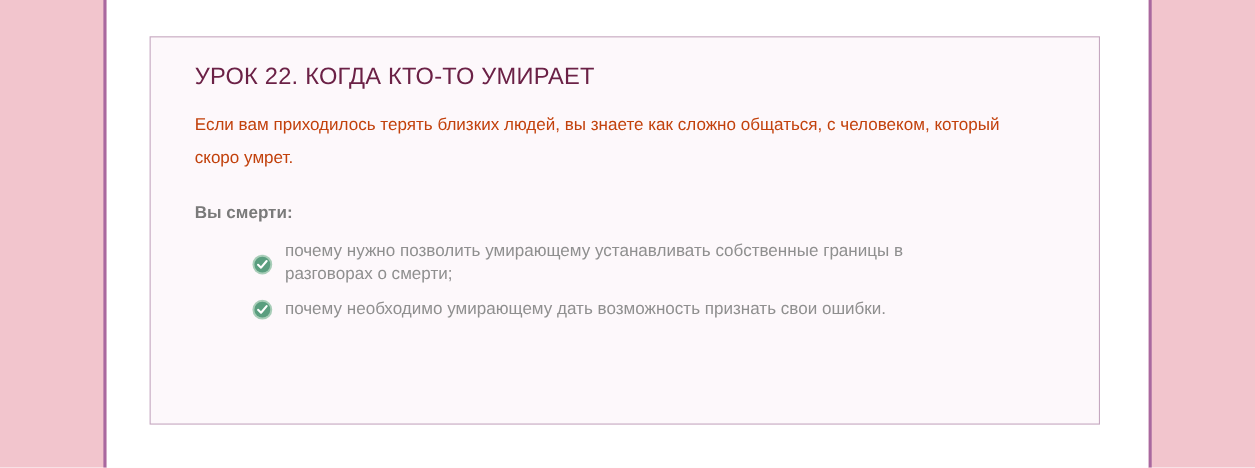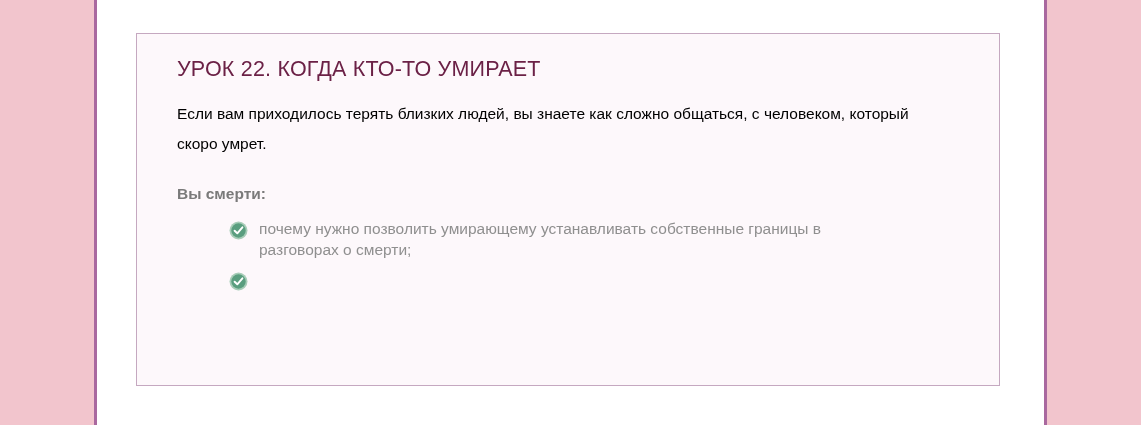--- a/index.html
+++ b/index.html
@@ -56,40 +56,40 @@
     font-weight: 400;
     letter-spacing: 0.2px;
     color: #6b2146;
     line-height: 1.2;
   }
 
   .lesson-intro {
     margin: 0 0 26px 0;
     font-size: 15.5px;
     line-height: 1.95;
-    color: #000000;
+    color: #c2410c;
     max-width: 740px;
   }
 
   .lesson-subhead {
     margin: 0 0 16px 0;
     font-size: 15.5px;
     font-weight: bold;
     color: #7a7a7a;
   }
 
   .benefits-list {
     list-style: none;
     margin: 0;
     padding: 0 0 0 52px;
   }
 
   .benefit-item {
     display: flex;
-    align-items: flex-start;
+    align-items: center;
     margin-bottom: 10px;
   }
   .benefit-item:last-child { margin-bottom: 0; }
 
   .check-icon {
     flex: 0 0 auto;
     width: 19px;
     height: 19px;
     margin-top: 2px;
     margin-right: 11px;
@@ -135,18 +135,19 @@
 
 
       <li class="benefit-item">
         <span class="check-icon">
           <svg viewBox="0 0 19 19" xmlns="http://www.w3.org/2000/svg">
             <circle cx="9.5" cy="9.5" r="9" fill="#a8cdb8"></circle>
             <circle cx="9.5" cy="9.5" r="7.2" fill="#5a9e7f"></circle>
             <path d="M5.6 9.7 L8.3 12.3 L13.4 6.3" fill="none" stroke="#ffffff" stroke-width="1.9" stroke-linecap="round" stroke-linejoin="round"></path>
           </svg>
         </span>
+        <span class="benefit-text">почему необходимо умирающему дать возможность признать свои ошибки.</span>
       </li>
 
     </ul>
 
   </section>
 </div>
 
 </body></html>

